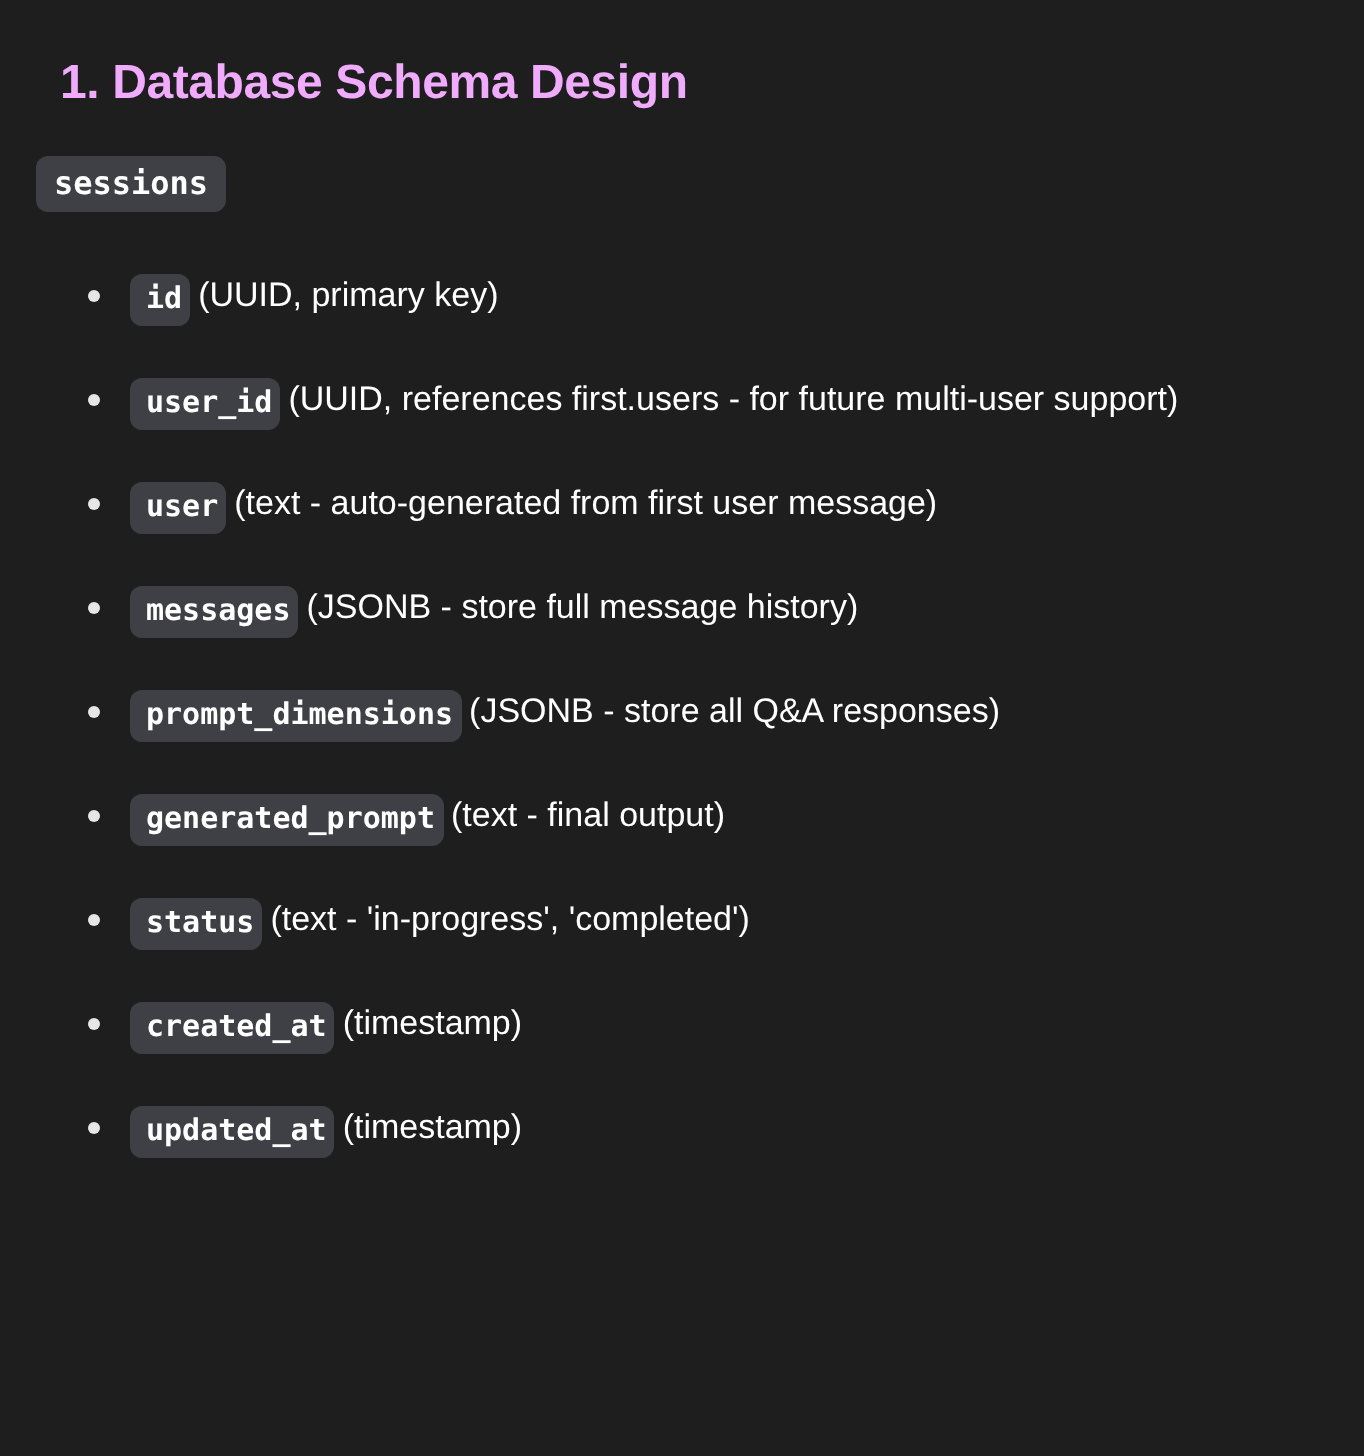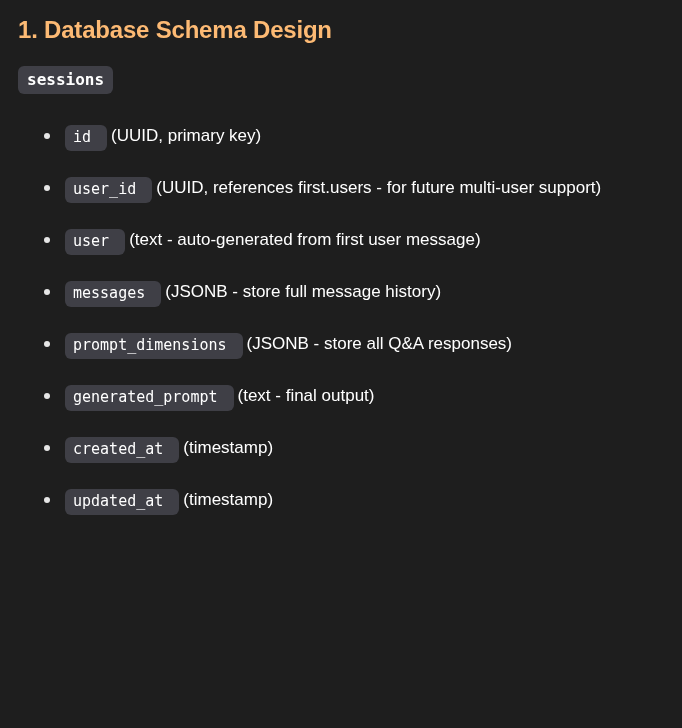--- a/index.html
+++ b/index.html
@@ -16,48 +16,49 @@
     -webkit-font-smoothing: antialiased;
   }
   .page {
     box-sizing: border-box;
     width: 682px;
     height: 728px;
     padding: 14px 16px 0 18px;
     background: #1e1e1e;
   }
   h1.section-title {
-    margin: 0;
+    margin: 12px;
     padding: 0;
     font-size: 24px;
     line-height: 32px;
     font-weight: bold;
     letter-spacing: -0.2px;
-    color: #fdba74;
+    color: #f0abfc;
   }
   .primary-table-line {
     margin-top: 20px;
     font-size: 17px;
     line-height: 26px;
     font-weight: bold;
     color: #ffffff;
     display: flex;
     align-items: center;
     gap: 8px;
   }
   .code {
     font-family: "DejaVu Sans Mono", "Liberation Mono", monospace;
     background: #3f3f46;
     border-radius: 6px;
     color: #ffffff;
     font-size: 15px;
-    padding: 3px 16px 4px 8px;
+    padding: 3px 4px 4px 8px;
     display: inline-block;
     line-height: 19px;
     white-space: pre;
+    font-weight: bold;
   }
   .primary-table-line .code {
     font-weight: bold;
     font-size: 16px;
     padding: 4px 9px 5px 9px;
     text-align: center;
   }
   ul.field-list {
     list-style: none;
     margin: 22px 0 0 0;
@@ -121,20 +122,23 @@
     </li>
 
     <li>
       <code class="code">prompt_dimensions</code><span class="desc">(JSONB - store all Q&amp;A responses)</span>
     </li>
 
     <li>
       <code class="code">generated_prompt</code><span class="desc">(text - final output)</span>
     </li>
 
+    <li>
+      <code class="code">status</code><span class="desc">(text - 'in-progress', 'completed')</span>
+    </li>
 
     <li>
       <code class="code">created_at</code><span class="desc">(timestamp)</span>
     </li>
 
     <li>
       <code class="code">updated_at</code><span class="desc">(timestamp)</span>
     </li>
 
   </ul>

